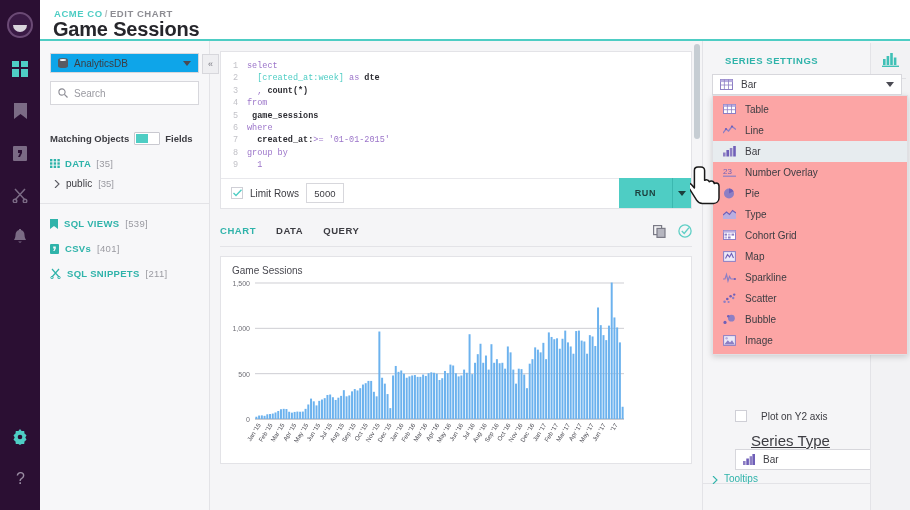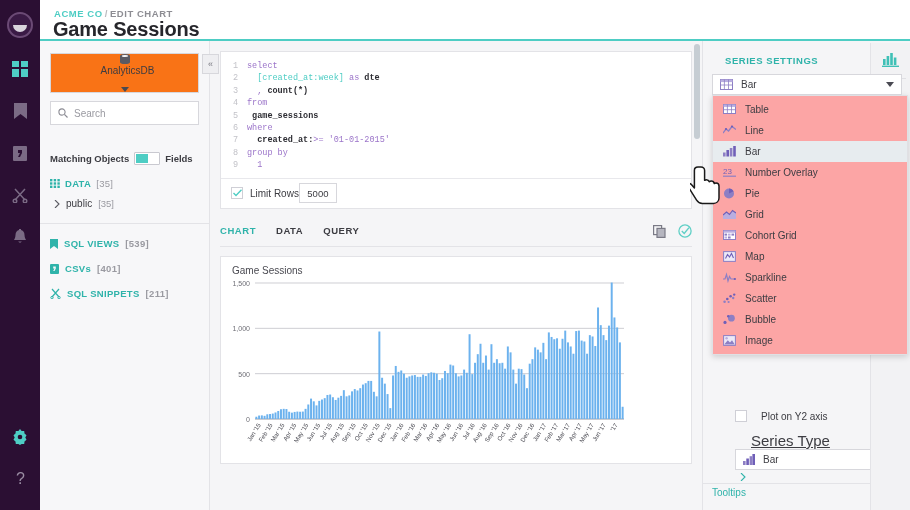--- a/index.html
+++ b/index.html
@@ -85,24 +85,24 @@
     width: 870px; height: 469px; display: flex;
   }
 
   
   .explorer {
     width: 170px; flex: 0 0 170px; height: 469px;
     background: #f7f7f9; border-right: 1px solid #e3e3e7;
     position: relative;
   }
   .db-select {
-    margin: 12px 10px 0 10px; height: 40px;
-    background: #f97316; border: 1px solid #d7d7dc;
+    margin: 12px 10px 0 10px; height: 20px;
+    background: #0ea5e9; border: 1px solid #d7d7dc;
     display: flex; align-items: center; padding: 0 7px;
-    font-size: 10px; color: #3c3c42; cursor: pointer; flex-direction: column;
+    font-size: 10px; color: #3c3c42; cursor: pointer;
   }
   .db-select .lbl { flex: 1; margin-left: 6px; }
   .search-box {
     margin: 8px 10px 0 10px; height: 24px;
     background: #fff; border: 1px solid #d7d7dc;
     display: flex; align-items: center; padding: 0 7px;
   }
   .search-box input {
     border: none; outline: none; font-size: 10px; color: #3c3c42;
     margin-left: 6px; width: 110px; background: transparent;
@@ -132,21 +132,21 @@
     margin: 9px 0 0 4px; display: flex; align-items: center; gap: 6px;
     font-size: 10px; color: #3c3c42; cursor: pointer;
   }
   .tree-child .cnt { color: #9a9aa1; font-size: 9.5px; }
   .divider-h { height: 1px; background: #e3e3e7; margin: 14px 0 0 0; }
   .sec-row {
     margin: 14px 10px 0 10px; display: flex; align-items: center; gap: 6px;
     font-size: 9.5px; font-weight: bold; color: #2fb3aa; letter-spacing: .3px;
     cursor: pointer;
   }
-  .sec-row .cnt { color: #9a9aa1; font-weight: bold; }
+  .sec-row .cnt { color: #9a9aa1; font-weight: normal; }
   .collapse-btn {
     position: absolute; right: -10px; top: 13px;
     width: 17px; height: 20px; background: #eeeef1;
     border: 1px solid #d7d7dc;
     display: flex; align-items: center; justify-content: center;
     font-size: 9px; color: #7a7a82; cursor: pointer; z-index: 5;
   }
 
   
   .center {
@@ -178,21 +178,21 @@
     display: flex; align-items: center; padding: 0 0 0 10px;
   }
   .chk {
     width: 12px; height: 12px; border: 1px solid #cfcfd6; background: #fff;
     display: flex; align-items: center; justify-content: center;
     cursor: pointer;
   }
   .chk svg { display: block; }
   .limit-lbl { font-size: 10px; color: #3c3c42; margin-left: 7px; }
   .limit-input {
-    width: 38px; height: 20px;
+    margin-left: 7px; width: 38px; height: 20px;
     border: 1px solid #d7d7dc; background: #fff;
     font-size: 9.5px; color: #3c3c42; text-align: center; outline: none;
     font-family: "Liberation Sans", sans-serif;
   }
   .run-group { margin-left: auto; display: flex; height: 30px; }
   .btn-run {
     background: #4ecdc4; border: none; color: #1b3f3d;
     font-size: 9px; font-weight: bold; letter-spacing: .6px;
     padding: 0 16px; cursor: pointer;
   }
@@ -279,21 +279,21 @@
     font-size: 10px; color: #3c3c42; cursor: pointer;
   }
   .series-type-select .lbl { margin-left: 8px; flex: 1; }
   .settings-div {
     position: absolute; left: 0; top: 442px; width: 208px; height: 1px;
     background: #e3e3e7;
   }
   .tooltips-row {
     position: absolute; left: 9px; top: 432px;
     display: flex; align-items: flex-end; gap: 6px;
-    font-size: 10px; color: #2fb3aa; cursor: pointer; flex-direction: column;
+    font-size: 10px; color: #2fb3aa; cursor: pointer;
   }
   .all-label {
     position: absolute; right: 6px; top: 288px;
     font-size: 10px; color: #6e6e76;
   }
 
   
   .right-rail {
     position: absolute; right: 0; top: 43px; width: 40px; height: 467px;
     background: #f2f2f4; border-left: 1px solid #e3e3e7;
@@ -506,20 +506,28 @@
             </div>
           </div>
         <div class="run-row">
           <span class="chk">
             <svg width="9" height="8" viewBox="0 0 9 8">
                 <path d="M0.5 4 L3 6.5 L8.5 0.8" stroke="#4ecdc4" stroke-width="1.4" fill="none"></path>
               </svg>
           </span>
           <span class="limit-lbl">Limit Rows</span>
           <input class="limit-input" value="5000" style="">
+          <span class="run-group">
+            <button class="btn-run">RUN</button>
+            <button class="btn-run-caret">
+              <svg width="8" height="5" viewBox="0 0 8 5">
+                  <path d="M0 0 h8 l-4 5 z" fill="#1b3f3d"></path>
+                </svg>
+            </button>
+          </span>
         </div>
       </div>
 
       <div class="tabs-row">
         <span class="tab active">CHART</span>
         <span class="tab">DATA</span>
         <span class="tab">QUERY</span>
         <span class="tabs-icons">
           <svg width="13" height="13" viewBox="0 0 13 13">
             <rect x="0.6" y="0.6" width="8" height="9" fill="none" stroke="#7a7a86" stroke-width="1.2"></rect>
@@ -784,21 +792,21 @@
             </span>
             <span class="lbl">Pie</span>
           </div>
           <div class="dd-item">
             <span class="ic">
               <svg width="13" height="11" viewBox="0 0 13 11">
                 <path d="M0 10 L0 6 L3.5 3 L6.5 5.5 L9.5 1.5 L13 4 L13 10 z" fill="#b9aee0"></path>
                 <path d="M0 6 L3.5 3 L6.5 5.5 L9.5 1.5 L13 4" stroke="#6f5fb8" stroke-width="1.1" fill="none"></path>
               </svg>
             </span>
-            <span class="lbl">Grid</span>
+            <span class="lbl">Type</span>
           </div>
           <div class="dd-item">
             <span class="ic">
               <svg width="13" height="11" viewBox="0 0 13 11">
                 <rect x="0.5" y="0.5" width="12" height="9" fill="#fff" stroke="#8d7fc4" stroke-width="1"></rect>
                 <rect x="0.5" y="0.5" width="12" height="2.2" fill="#b9aee0"></rect>
                 <rect x="1.5" y="3.6" width="2.6" height="2" fill="#8d7fc4"></rect>
                 <rect x="5" y="3.6" width="2.6" height="2" fill="#b9aee0"></rect>
                 <rect x="8.5" y="3.6" width="2.6" height="2" fill="#8d7fc4"></rect>
                 <rect x="1.5" y="6.5" width="2.6" height="2" fill="#b9aee0"></rect>

